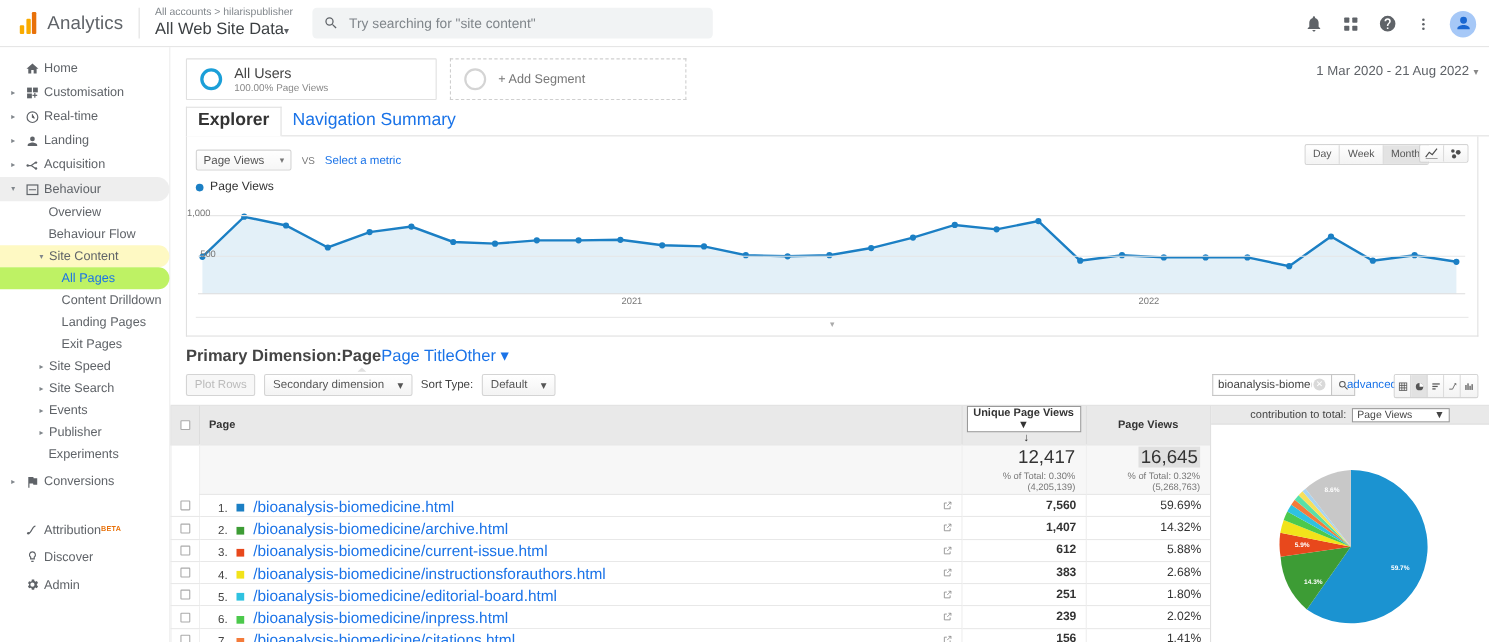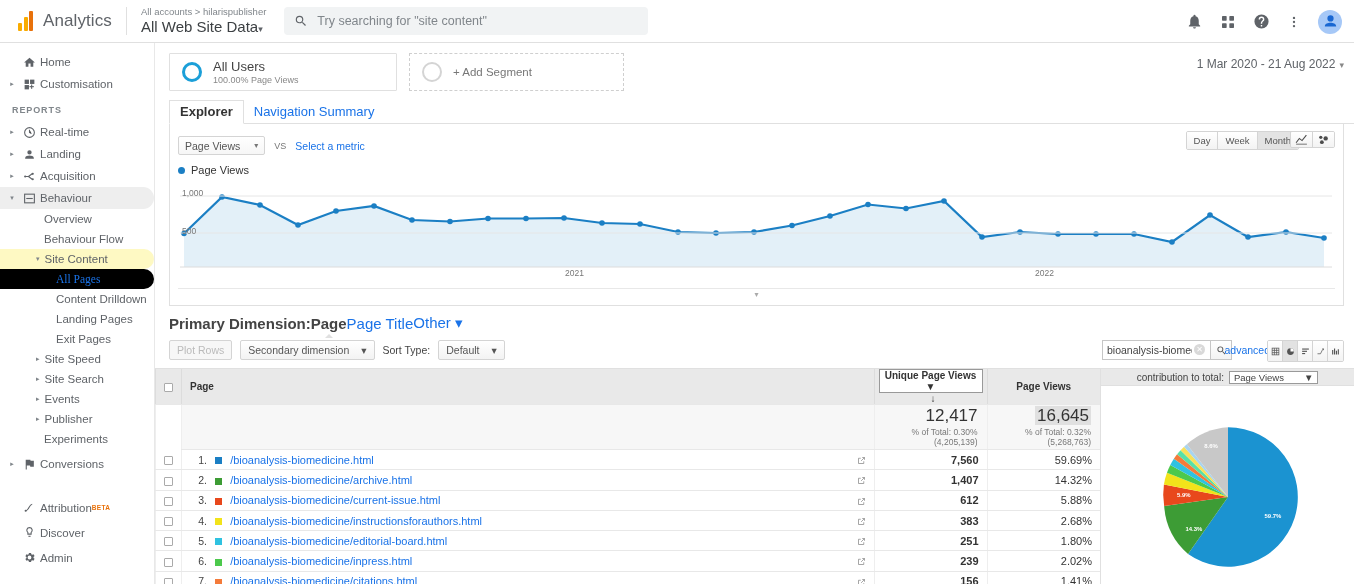--- a/index.html
+++ b/index.html
@@ -44,21 +44,21 @@
   .sidebar { width:155px; flex:0 0 155px; background:#fff; border-right:1px solid #e8e8e8; padding-top:8px; font-size:11.5px; position:relative;}
   .nav-item { display:flex; align-items:center; height:22px; color:#5f6368; padding-left:6px; cursor:pointer; position:relative;}
   .nav-item .arr { width:12px; font-size:7px; color:#80868b; text-align:center; flex:0 0 12px;}
   .nav-item .ico { width:22px; flex:0 0 22px; display:flex; align-items:center; justify-content:center; color:#5f6368;}
   .nav-item .lbl { font-size:11.5px; }
   .nav-section { font-size:9px; color:#80868b; letter-spacing:.9px; padding:10px 0 6px 12px; font-weight:bold;}
   .nav-item.active-grey { background:#eeeeee; border-radius:0 11px 11px 0; }
   .nav-sub { height:20px; display:flex; align-items:center; color:#5f6368; padding-left:44px; font-size:11.5px; cursor:pointer;}
   .nav-sub.indent2 { padding-left:36px; }
   .nav-sub.indent3 { padding-left:56px; }
-  .nav-sub.selected { background:#000000; color:#1a73e8; border-radius:0 11px 11px 0; margin-right:0px;font-family:Liberation Serif, serif;}
+  .nav-sub.selected { background:#bef264; color:#1a73e8; border-radius:0 11px 11px 0; margin-right:0px;}
   .nav-sub.greyactive { background:#fef9c3; border-radius:0 11px 11px 0;}
   .nav-sub .arr { font-size:7px; color:#80868b; margin-right:5px;}
   .beta { font-size:6.5px; color:#e8710a; vertical-align:super; font-weight:bold; letter-spacing:.3px;}
   .sb-gap { height:20px; }
 
   
   .main { flex:1; min-width:0; position:relative; background:#fff; }
   .seg-row { display:flex; gap:12px; padding:10px 0 0 14px; position:relative; }
   .seg-card {
     width:228px; height:38px; border:1px solid #e0e0e0; background:#fff;
@@ -67,21 +67,21 @@
   .seg-circ { width:20px;height:20px;border-radius:50%;border:3px solid #1b9fd8; }
   .seg-card .t1 { font-size:13px; color:#444; line-height:1.25;}
   .seg-card .t2 { font-size:9px; color:#888; }
   .seg-add { width:215px; height:38px; border:1px dashed #cfcfcf; display:flex; align-items:center; padding:0 12px; gap:11px;}
   .seg-add .c { width:20px;height:20px;border-radius:50%;border:2px solid #d4d4d4;}
   .seg-add .t { font-size:11.5px; color:#777; }
   .daterange { position:absolute; right:10px; top:14px; font-size:12px; color:#5f6368; border-bottom:1px solid transparent; }
   .daterange .caret { font-size:9px; color:#888; margin-left:4px;}
 
   .tabs-row { margin:11px 0 0 14px; border-bottom:1px solid #e0e0e0; height:22px; display:flex; align-items:flex-end; gap:0; }
-  .tab { font-size:13px; padding:3px 10px 4px; color:#1a73e8; cursor:pointer; }
+  .tab { font-size:16px; padding:3px 10px 4px; color:#1a73e8; cursor:pointer; }
   .tab.active { color:#333; border:1px solid #e0e0e0; border-bottom:1px solid #fff; margin-bottom:-1px; background:#fff; font-weight:bold;}
 
   .chart-panel { margin:0 10px 0 14px; border:1px solid #e0e0e0; border-top:none; position:relative; padding:8px 0 0 0; }
   .metric-row { display:flex; align-items:center; gap:9px; padding:4px 0 0 8px; }
   .metric-sel {
     border:1px solid #d4d4d4; background:linear-gradient(#fff,#f6f6f6); border-radius:2px;
     height:19px; display:flex; align-items:center; padding:0 6px; font-size:10.5px; color:#555; gap:14px;
   }
   .metric-sel .caret { font-size:8px; color:#777;}
   .vs { font-size:9px; color:#777; }
@@ -137,21 +137,21 @@
   .coln { width:113px; }
   .totals td { background:#f7f7f7; height:45px; vertical-align:middle; border-left:1px solid #eee; }
   .tot-num { font-size:17px; color:#333; text-align:right; padding-right:8px; line-height:1.1;}
   .tot-num.hl span { background:#e0e0e0; padding:0 2px;}
   .tot-sub { font-size:8.5px; color:#777; text-align:right; padding-right:8px; margin-top:1px;}
   tbody.rows td { height:20.3px; background:#fff; border-left:1px solid #eee;}
   td.cell-check { text-align:center; border-left:none;}
   .cb { width:9px;height:9px;border:1px solid #aaa; display:inline-block; background:#fff; border-radius:1px; vertical-align:middle;}
   .rowidx { font-size:10.5px; color:#444; display:inline-block; width:19px; text-align:right; margin-right:5px;}
   .swatch { width:7px;height:7px;display:inline-block;margin-right:5px; vertical-align:middle;}
-  .pagelink { color:#1a73e8; font-size:11px; }
+  .pagelink { color:#1a73e8; font-size:14px; }
   .cell-page { padding-left:6px; position:relative; white-space:nowrap; overflow:hidden;}
   .extico { position:absolute; right:8px; top:5px; color:#888;}
   .num { text-align:right; padding-right:8px; font-size:11px; color:#333; font-weight:bold;}
   .pct { text-align:right; padding-right:8px; font-size:11px; color:#333;}
 
   .pie-col { width:254px; flex:0 0 254px; border-left:1px solid #e0e0e0; position:relative;}
   .pie-head { background:#e9e9e9; height:17px; font-size:10px; display:flex; align-items:center; justify-content:center; gap:5px; border-bottom:1px solid #e0e0e0;}
   .pie-head .sel { border:1px solid #9a9a9a; background:#fff; height:13px; display:flex; align-items:center; padding:0 4px; gap:20px; font-size:9.5px;}
   .pie-body { height:200px; display:flex; align-items:center; justify-content:center; padding-top:22px;}
   .pielabel { font-size:7px; fill:#fff; font-weight:bold;}
@@ -236,21 +236,20 @@
               <rect x="13" y="3" width="8" height="8"></rect>
               <rect x="3" y="13" width="8" height="8"></rect>
               <rect x="15" y="12" width="2" height="8"></rect>
               <rect x="12" y="15" width="8" height="2"></rect>
             </g>
           </svg>
         </span>
       <span class="lbl">Customisation</span>
     </div>
 
-    <div class="nav-section">REPORTS</div>
 
     <div class="nav-item">
       <span class="arr">▸</span>
       <span class="ico">
           <svg width="13" height="13" viewBox="0 0 24 24">
             <path fill="none" stroke="#5f6368" stroke-width="2" d="M12 3a9 9 0 100 18 9 9 0 000-18z"></path>
             <path stroke="#5f6368" stroke-width="2" d="M12 7v5l3.5 2"></path>
           </svg>
         </span>
       <span class="lbl">Real-time</span>
@@ -475,21 +474,21 @@
               <circle cx="1002" cy="60" r="2.8"></circle>
             <circle cx="1040" cy="33" r="2.8"></circle>
               <circle cx="1078" cy="55" r="2.8"></circle>
               <circle cx="1116" cy="50" r="2.8"></circle>
             <circle cx="1154" cy="56" r="2.8"></circle>
           </g>
           <line x1="10" y1="14" x2="1162" y2="14" stroke="#e6e6e6" stroke-width="1"></line>
           <line x1="10" y1="51" x2="1162" y2="51" stroke="#e6e6e6" stroke-width="1"></line>
           <line x1="10" y1="85" x2="1162" y2="85" stroke="#dcdcdc" stroke-width="1"></line>
         </svg>
-        <span class="ylab" style="left:12px; top:6px;">1,000</span>
+        <span class="ylab" style="left:0; top:6px;">1,000</span>
         <span class="ylab" style="left:12px; top:44px;">500</span>
         <span class="xlab" style="left:395px; top:86px;">2021</span>
         <span class="xlab" style="left:865px; top:86px;">2022</span>
       </div>
 
       <div class="scrollstrip">
         <span class="grip">▾</span>
       </div>
     </div>
 

